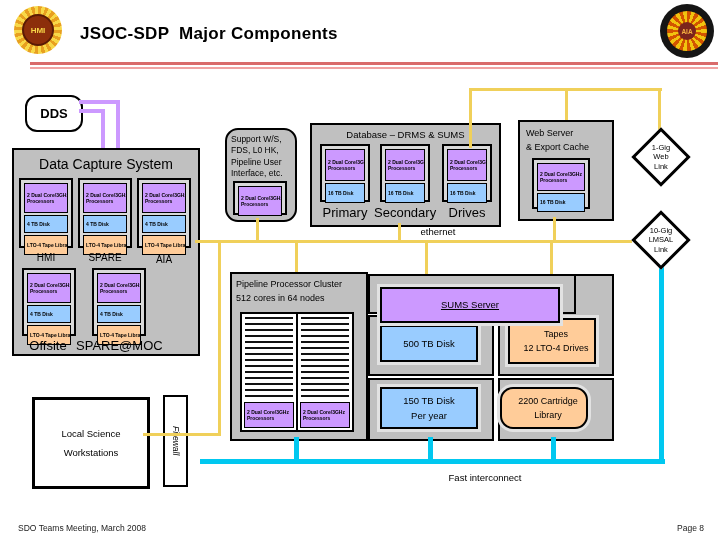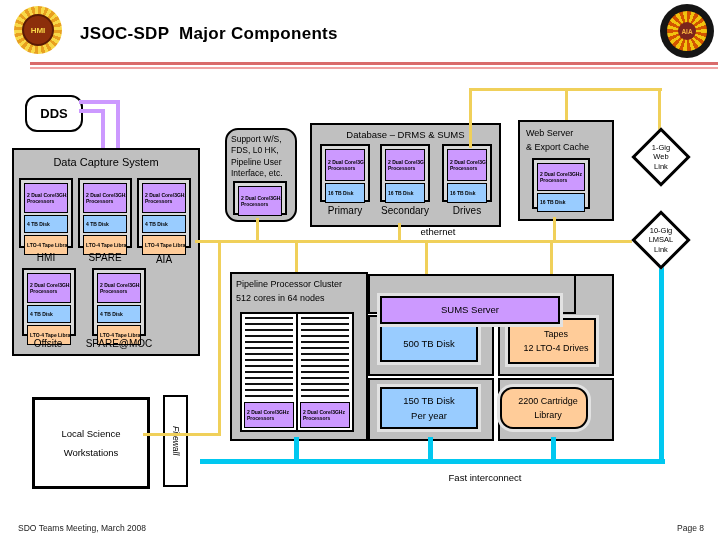--- a/index.html
+++ b/index.html
@@ -19,38 +19,38 @@
     background:repeating-conic-gradient(#d35400 0deg 12deg,#f1c40f 12deg 24deg);
     display:flex;align-items:center;justify-content:center;}
   .aia-inner{width:18px;height:18px;border-radius:50%;background:#7b241c;color:#f5b041;
     font-size:6.5px;font-weight:bold;display:flex;align-items:center;justify-content:center;}
   .redrule{position:absolute;left:30px;top:62px;width:688px;height:8px;
     background:linear-gradient(to bottom,#d96b6b 0 3px,#ffffff 3px 5px,#f0a3a3 5px 7px,#fff 7px);}
 
   
   .graybox{position:absolute;background:#c0c0c0;border:2px solid #000;}
   .whitebox{position:absolute;background:#fff;border:3px solid #000;}
-  .boxtitle{font-size:11px;text-align:center;}
+  .boxtitle{font-size:14px;text-align:center;}
 
   
   .stack{position:absolute;background:#d9d9d9;border:2px solid #000;padding:3px;
          display:flex;flex-direction:column;gap:2px;box-sizing:border-box;}
   .chip{border:1px solid #000;display:flex;flex-direction:column;justify-content:center;
         padding:1px 2px;overflow:hidden;flex:none;}
   .chip div{font-size:5px;line-height:1.3;white-space:nowrap;font-weight:bold;}
   .chip-purple{background:#cc99ff;}
   .chip-blue{background:#99ccff;}
   .chip-orange{background:#ffcc99;}
   .chip-cpu{height:26px;}
   .chip-disk{height:14px;}
   .chip-tape{height:16px;}
   .stack-db .chip-cpu{height:28px;} .stack-db .chip-disk{height:16px;}
   .stack-web .chip-cpu{height:24px;} .stack-web .chip-disk{height:15px;}
 
-  .sublabel{position:absolute;font-size:10px;text-align:center;}
+  .sublabel{position:absolute;font-size:13px;text-align:center;}
 
   
   .line{position:absolute;z-index:20;}
   .line-y{background:#f0d05a;}
   .line-c{background:#00c8f0;}
   .line-p{background:#cc99ff;}
 
   
   .diamond{position:absolute;width:60px;height:60px;z-index:30;}
   .diamond::before{content:"";position:absolute;inset:9px;background:#fff;border:3px solid #000;
@@ -261,21 +261,21 @@
   </div>
 
   <div class="graybox" style="left:498px;top:274px;width:112px;height:98px;z-index:5;">
     <div class="databox db-orange" style="left:8px;top:42px;width:88px;height:46px;font-size:9px;">
       <div>Tapes</div>
       <div>12 LTO-4 Drives</div>
     </div>
   </div>
 
   <div class="graybox" style="left:368px;top:274px;width:204px;height:36px;z-index:6;">
-    <div class="databox db-purple" style="left:10px;top:20px;width:180px;height:28px;">
+    <div class="databox db-purple" style="left:10px;top:11px;width:180px;height:36px;text-decoration:underline;">
       <div>SUMS Server</div>
     </div>
   </div>
 
   <div class="graybox" style="left:368px;top:315px;width:122px;height:57px;">
     <div class="databox db-blue" style="left:10px;top:8px;width:98px;height:37px;">
       <div>500 TB Disk</div>
     </div>
   </div>
 

